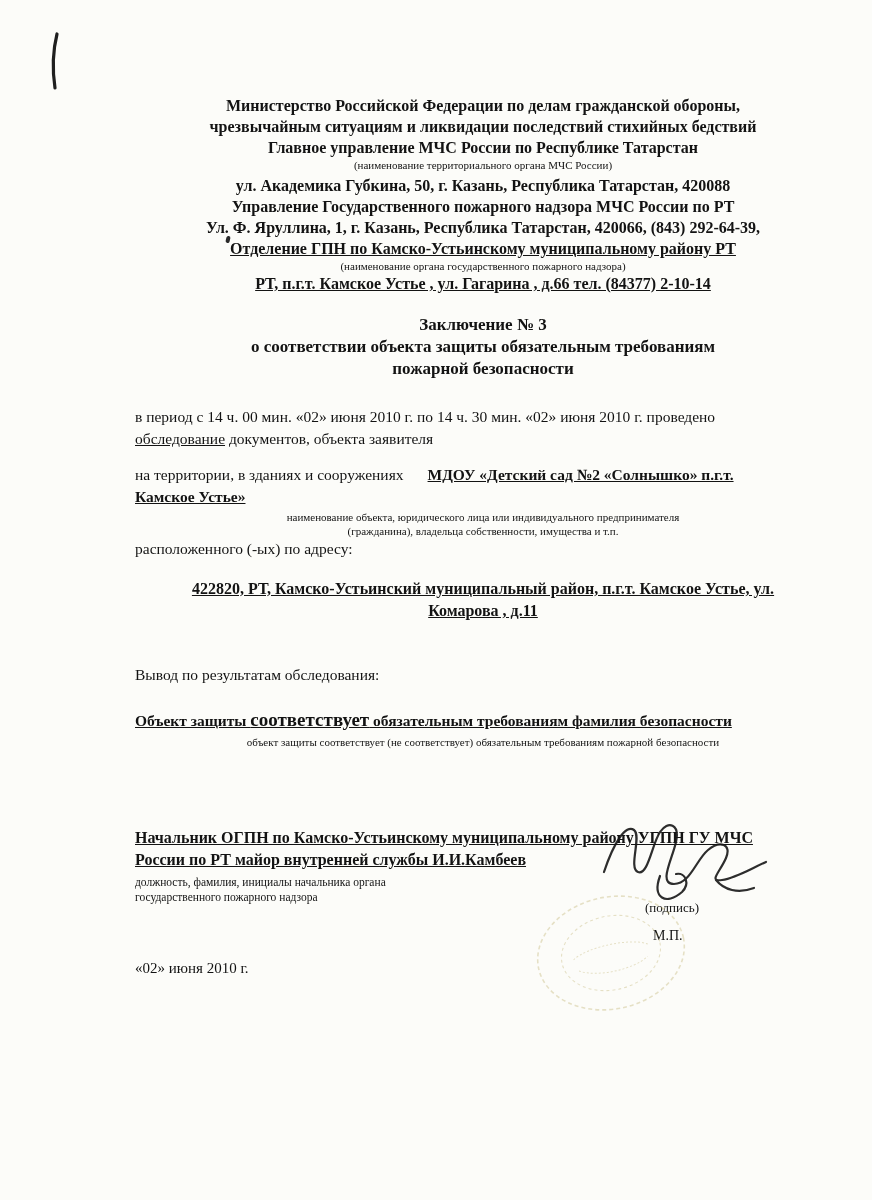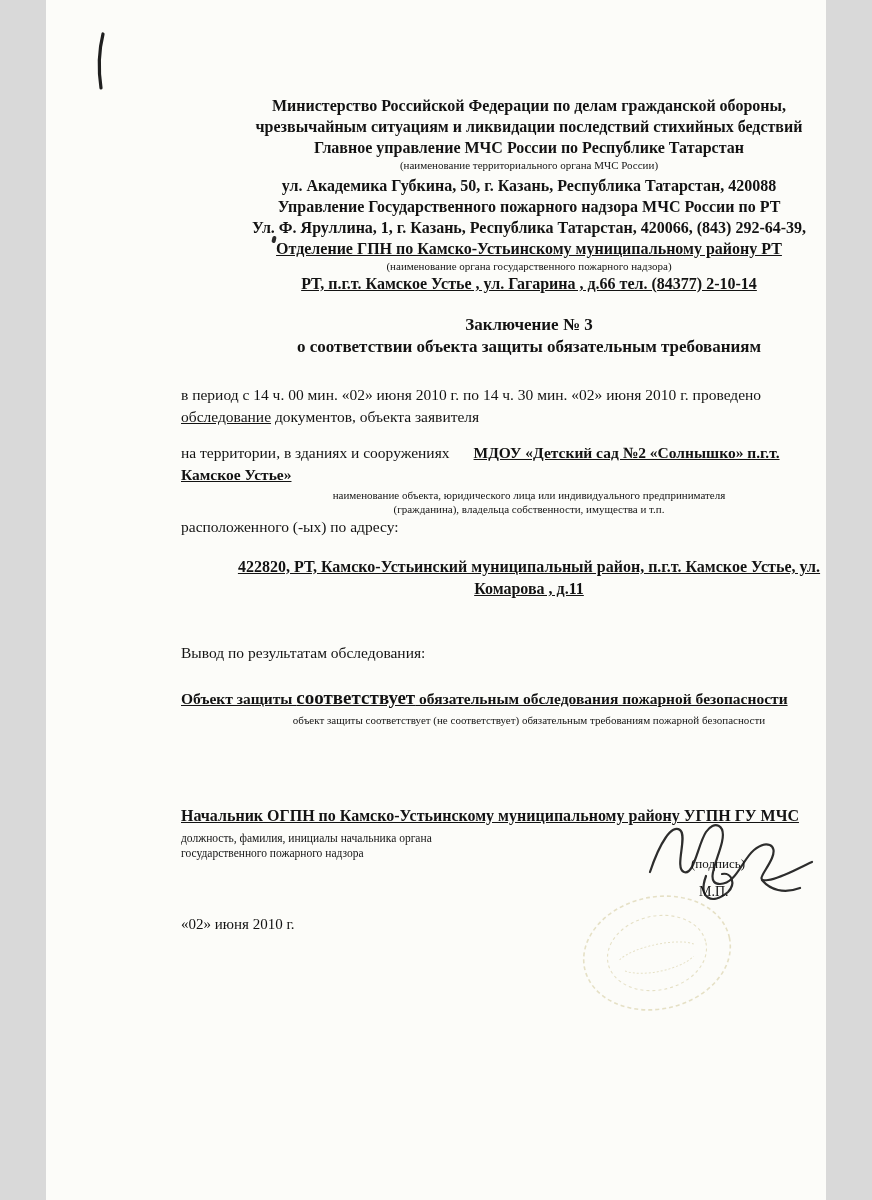--- a/index.html
+++ b/index.html
@@ -1,19 +1,19 @@
 <!DOCTYPE html>
 <html><head>
 <meta charset="utf-8">
 <style>
   * { margin:0; padding:0; box-sizing:border-box; }
   html,body { background:#d9d9d9; }
   .page {
     position:relative;
-    width:780px; height:1200px;
+    width:872px; height:1200px;
     margin:0 auto;
     background:#fcfcf9;
     color:#131313;
     font-family:"Liberation Serif", serif;
     overflow:hidden;
   }
   .content { position:absolute; left:135px; top:95px; width:696px; }
   .u { text-decoration:underline; }
   .hline  { font-size:16px; line-height:21px; font-weight:bold; text-align:center; }
   .sm     { font-size:11px; line-height:14px; text-align:center; }
@@ -75,20 +75,21 @@
       <p class="hline">Управление Государственного пожарного надзора МЧС России по РТ</p>
       <p class="hline">Ул. Ф. Яруллина, 1, г. Казань, Республика Татарстан, 420066, (843) 292-64-39,</p>
       <p class="hline u">Отделение ГПН по Камско-Устьинскому муниципальному району РТ</p>
       <p class="sm">(наименование органа государственного пожарного надзора)</p>
       <p class="hline u">РТ, п.г.т. Камское Устье , ул. Гагарина , д.66 тел. (84377) 2-10-14</p>
     </div>
 
     <div class="gap20">
       <p class="title-line">Заключение № 3</p>
       <p class="title-line">о соответствии объекта защиты обязательным требованиям</p>
+      <p class="title-line">пожарной безопасности</p>
     </div>
 
     <div class="bodytxt period">
       <span>в  период  с  14 ч. 00  мин.  «02» июня 2010 г.  по  14 ч. 30  мин. «02» июня 2010 г. проведено</span><br>
       <span class="u">обследование</span><span> документов, объекта заявителя</span>
     </div>
 
     <div class="bodytxt territory">
       <span>на территории, в зданиях и сооружениях</span><span class="obj">МДОУ «Детский  сад  №2  «Солнышко»  п.г.т.</span><br>
       <span class="obj2">Камское Устье»</span>
@@ -97,26 +98,27 @@
     <p class="sm">(гражданина), владельца собственности, имущества и т.п.</p>
     <p class="bodytxt">расположенного (-ых) по адресу:</p>
 
     <div class="address">
       <span>422820, РТ, Камско-Устьинский муниципальный район, п.г.т. Камское Устье, ул.</span><br>
       <span>Комарова , д.11</span>
     </div>
 
     <p class="bodytxt conclusion-label">Вывод по результатам обследования:</p>
     <p class="conclusion">
-      <span>Объект защиты  </span><span class="big">соответствует</span><span> обязательным обследования пожарной безопасности</span>
+      <span>Объект защиты  </span><span class="big">соответствует</span><span> обязательным требованиям фамилия безопасности</span>
     </p>
     <p class="sm conclusion-note">объект защиты соответствует (не соответствует) обязательным требованиям пожарной безопасности</p>
 
     <div class="sig-block">
       <p class="sig-line">Начальник ОГПН по Камско-Устьинскому  муниципальному району УГПН ГУ МЧС</p>
+      <p class="sig-line">России по РТ майор внутренней службы   И.И.Камбеев</p>
       <div class="notes-row">
         <div class="notes-left">
           <p class="smL">должность, фамилия, инициалы начальника органа</p>
           <p class="smL">государственного   пожарного надзора</p>
         </div>
         <p class="sign-label">(подпись)</p>
       </div>
       <p class="mp">М.П.</p>
       <p class="date-line">«02» июня 2010 г.</p>
     </div>

